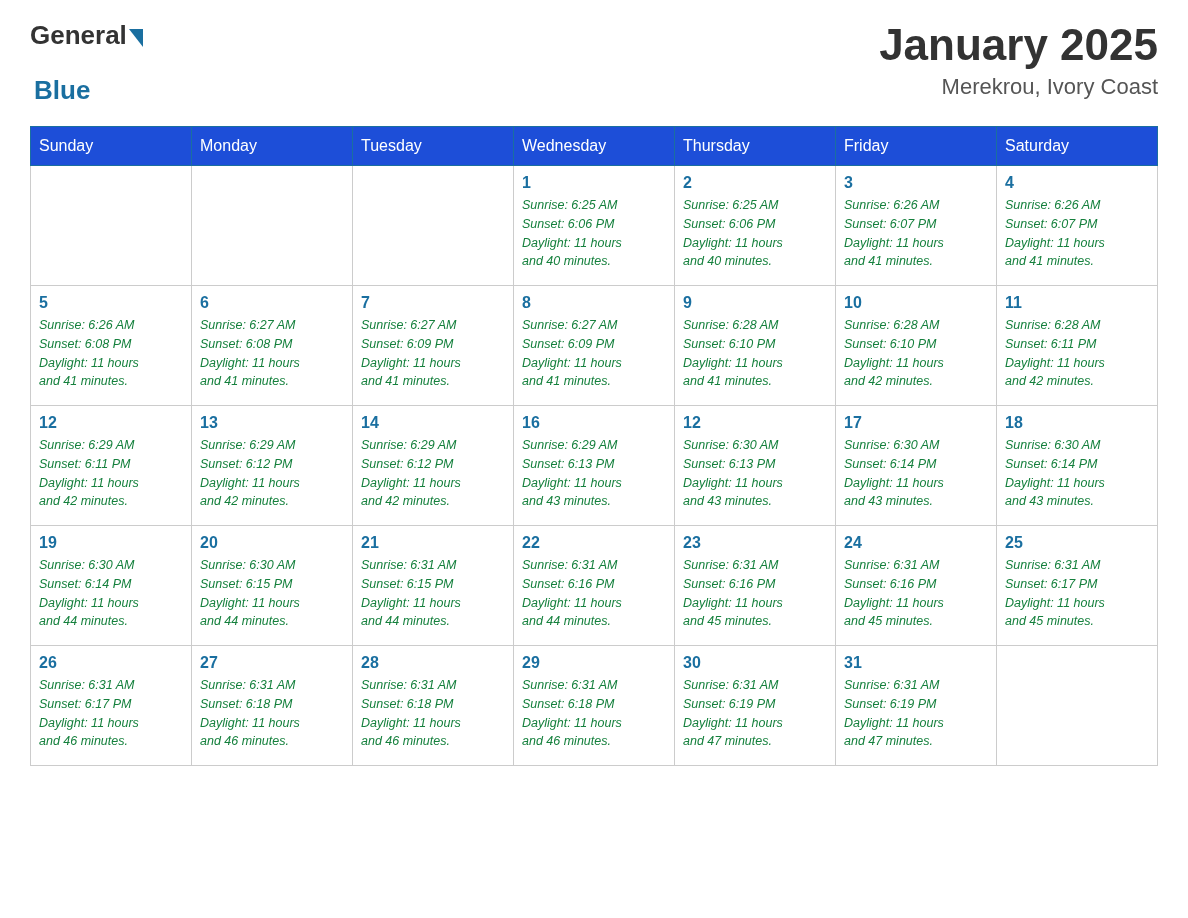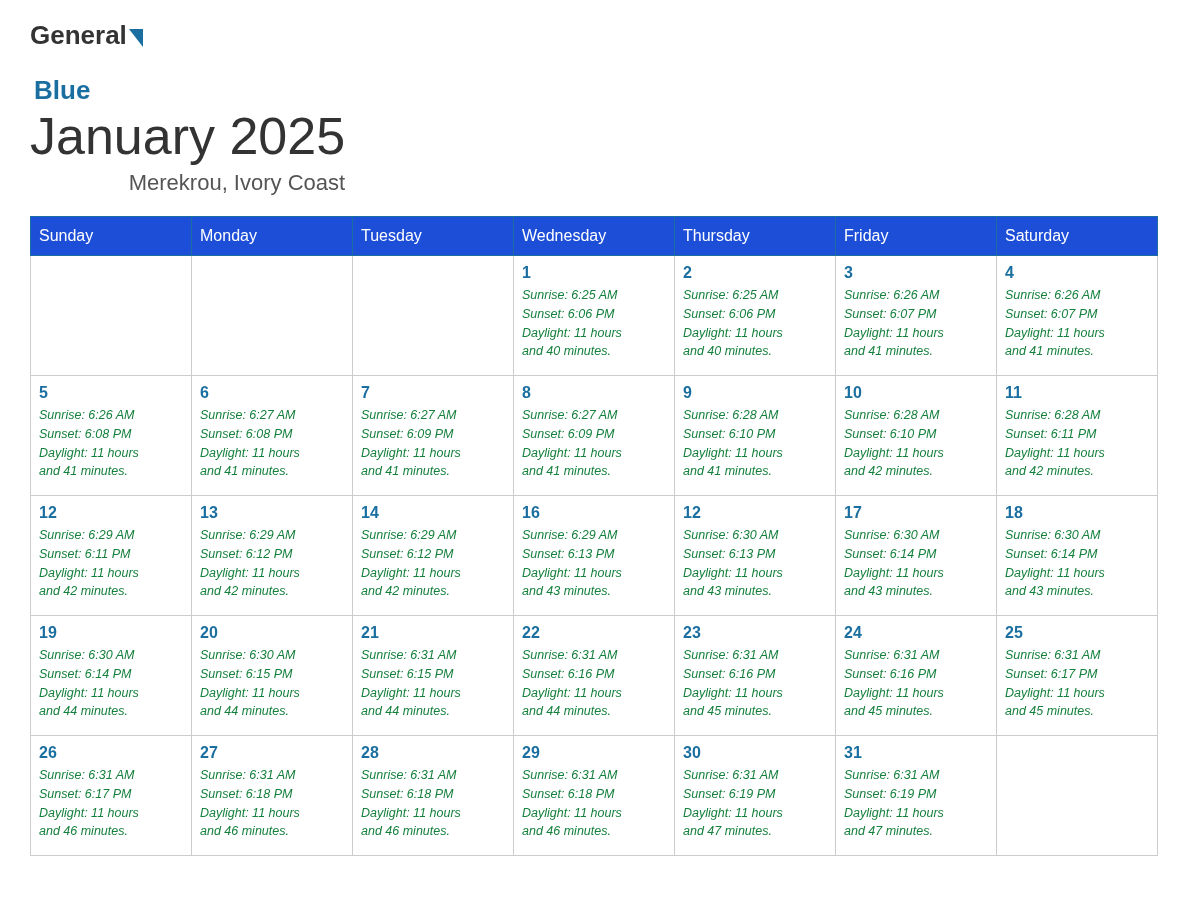--- a/index.html
+++ b/index.html
@@ -9,21 +9,20 @@
       color: #333;
       width: 1188px;
       min-height: 918px;
       padding: 20px 30px 30px 30px;
     }
     .header {
       display: flex;
       justify-content: space-between;
       align-items: flex-start;
       margin-bottom: 20px;
-      flex-direction: column;
     }
     .logo {
       display: flex;
       flex-direction: column;
       align-items: flex-start;
     }
     .logo-top {
       display: flex;
       align-items: center;
     }
@@ -45,22 +44,22 @@
       font-size: 26px;
       font-weight: bold;
       color: #1a6fa0;
       margin-left: 4px;
       margin-top: 24px;
     }
     .title-section {
       text-align: right;
     }
     .calendar-title {
-      font-size: 52px;
-      font-weight: normal;
+      font-size: 44px;
+      font-weight: bold;
       color: #333;
     }
     .calendar-subtitle {
       font-size: 22px;
       color: #555;
       margin-top: 4px;
     }
     table {
       width: 100%;
       border-collapse: collapse;

